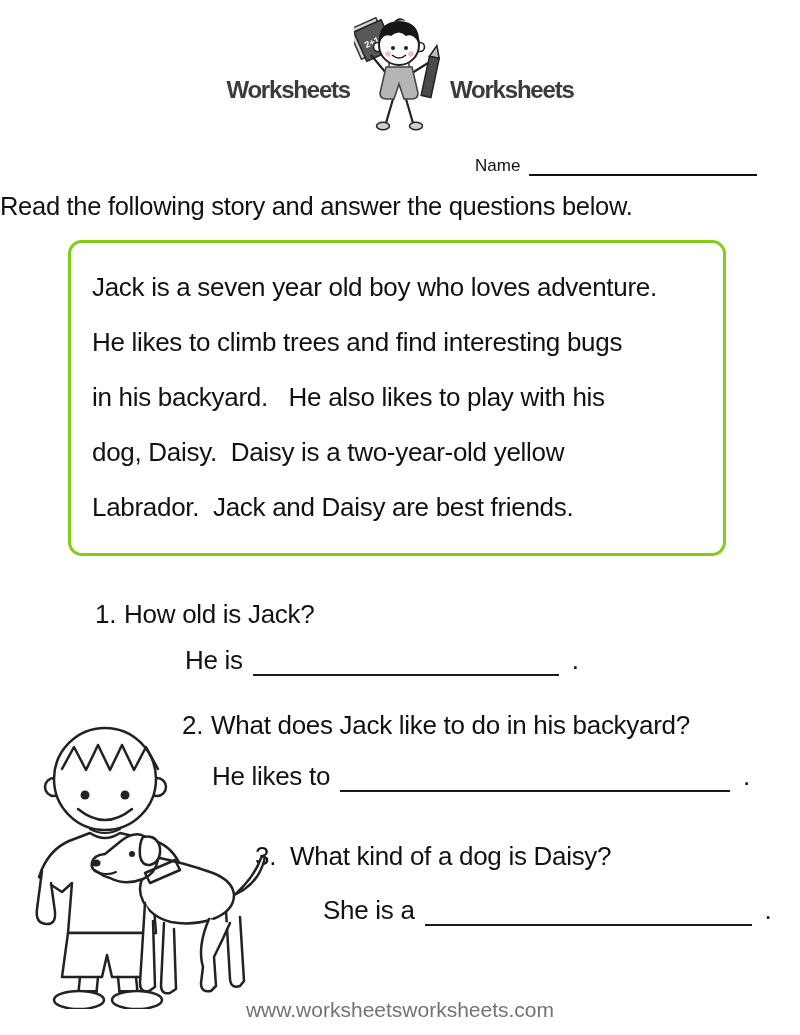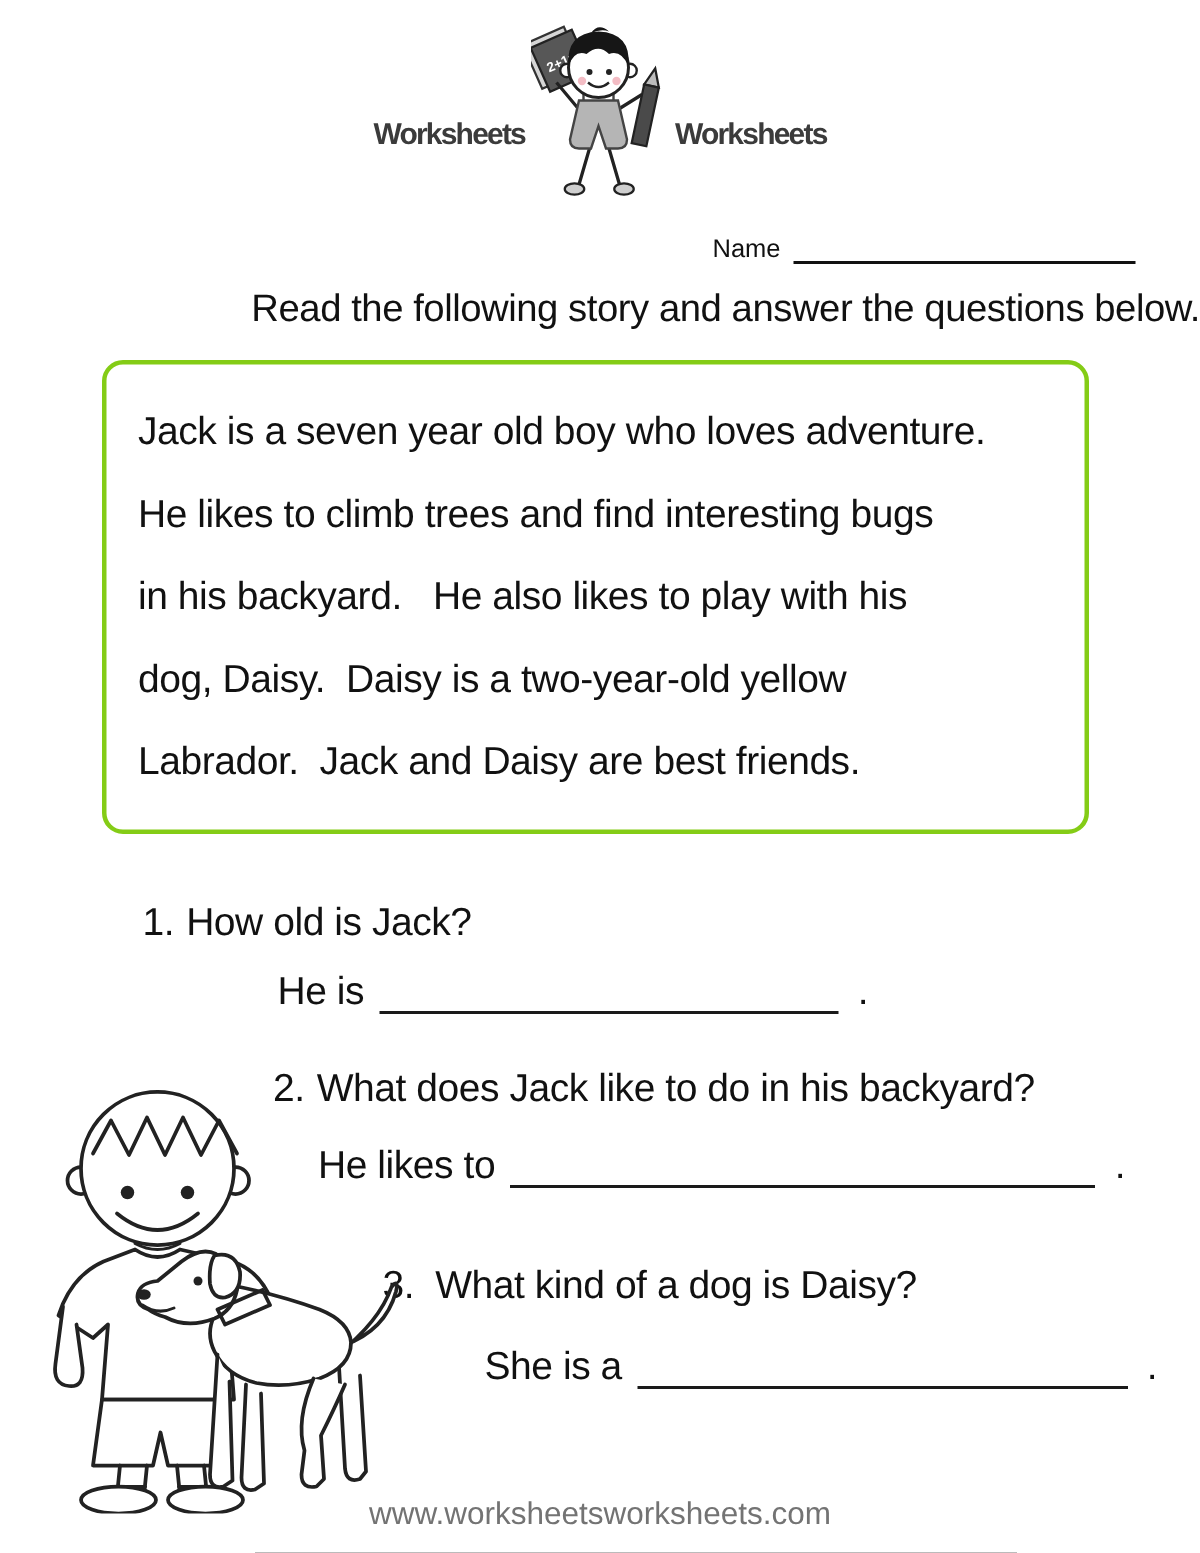--- a/index.html
+++ b/index.html
@@ -7,31 +7,31 @@
     position:relative; width:800px; height:1035px; margin:0 auto;
     background:#ffffff; overflow:hidden;
     font-family:"Liberation Sans", sans-serif; color:#111;
   }
   
   .logo-row {
     position:absolute; top:10px; left:0; width:100%; height:126px;
     display:flex; align-items:center; justify-content:center; gap:4px;
   }
   .logo-text {
-    font-size:20px; font-weight:bold; color:#3b3b3b; letter-spacing:-1.2px;
+    font-size:24px; font-weight:bold; color:#3b3b3b; letter-spacing:-1.2px;
     margin-top:34px;
   }
   
   .name-row { position:absolute; left:475px; top:146px; display:flex; align-items:flex-end; }
   .name-label { font-size:17px; }
   .name-line { display:inline-block; width:228px; height:28px; margin-left:9px;
                border-bottom:2.5px solid #111; }
   
   .instruction { position:absolute; top:192px; left:0; width:100%;
-                 text-align:right; font-size:25.5px; letter-spacing:-0.3px; }
+                 text-align:left; font-size:25.5px; letter-spacing:-0.3px; }
   
   .story-box {
     position:absolute; left:68px; top:240px; width:658px; height:316px;
     box-sizing:border-box; border:3px solid #84cc16; border-radius:14px;
     padding:17px 0 0 21px;
   }
   .story-line { font-size:26px; line-height:55px; white-space:pre; letter-spacing:-0.3px; }
   
   .q { position:absolute; font-size:26px; display:flex; letter-spacing:-0.3px; }
   .q .q-num { margin-right:8px; }

